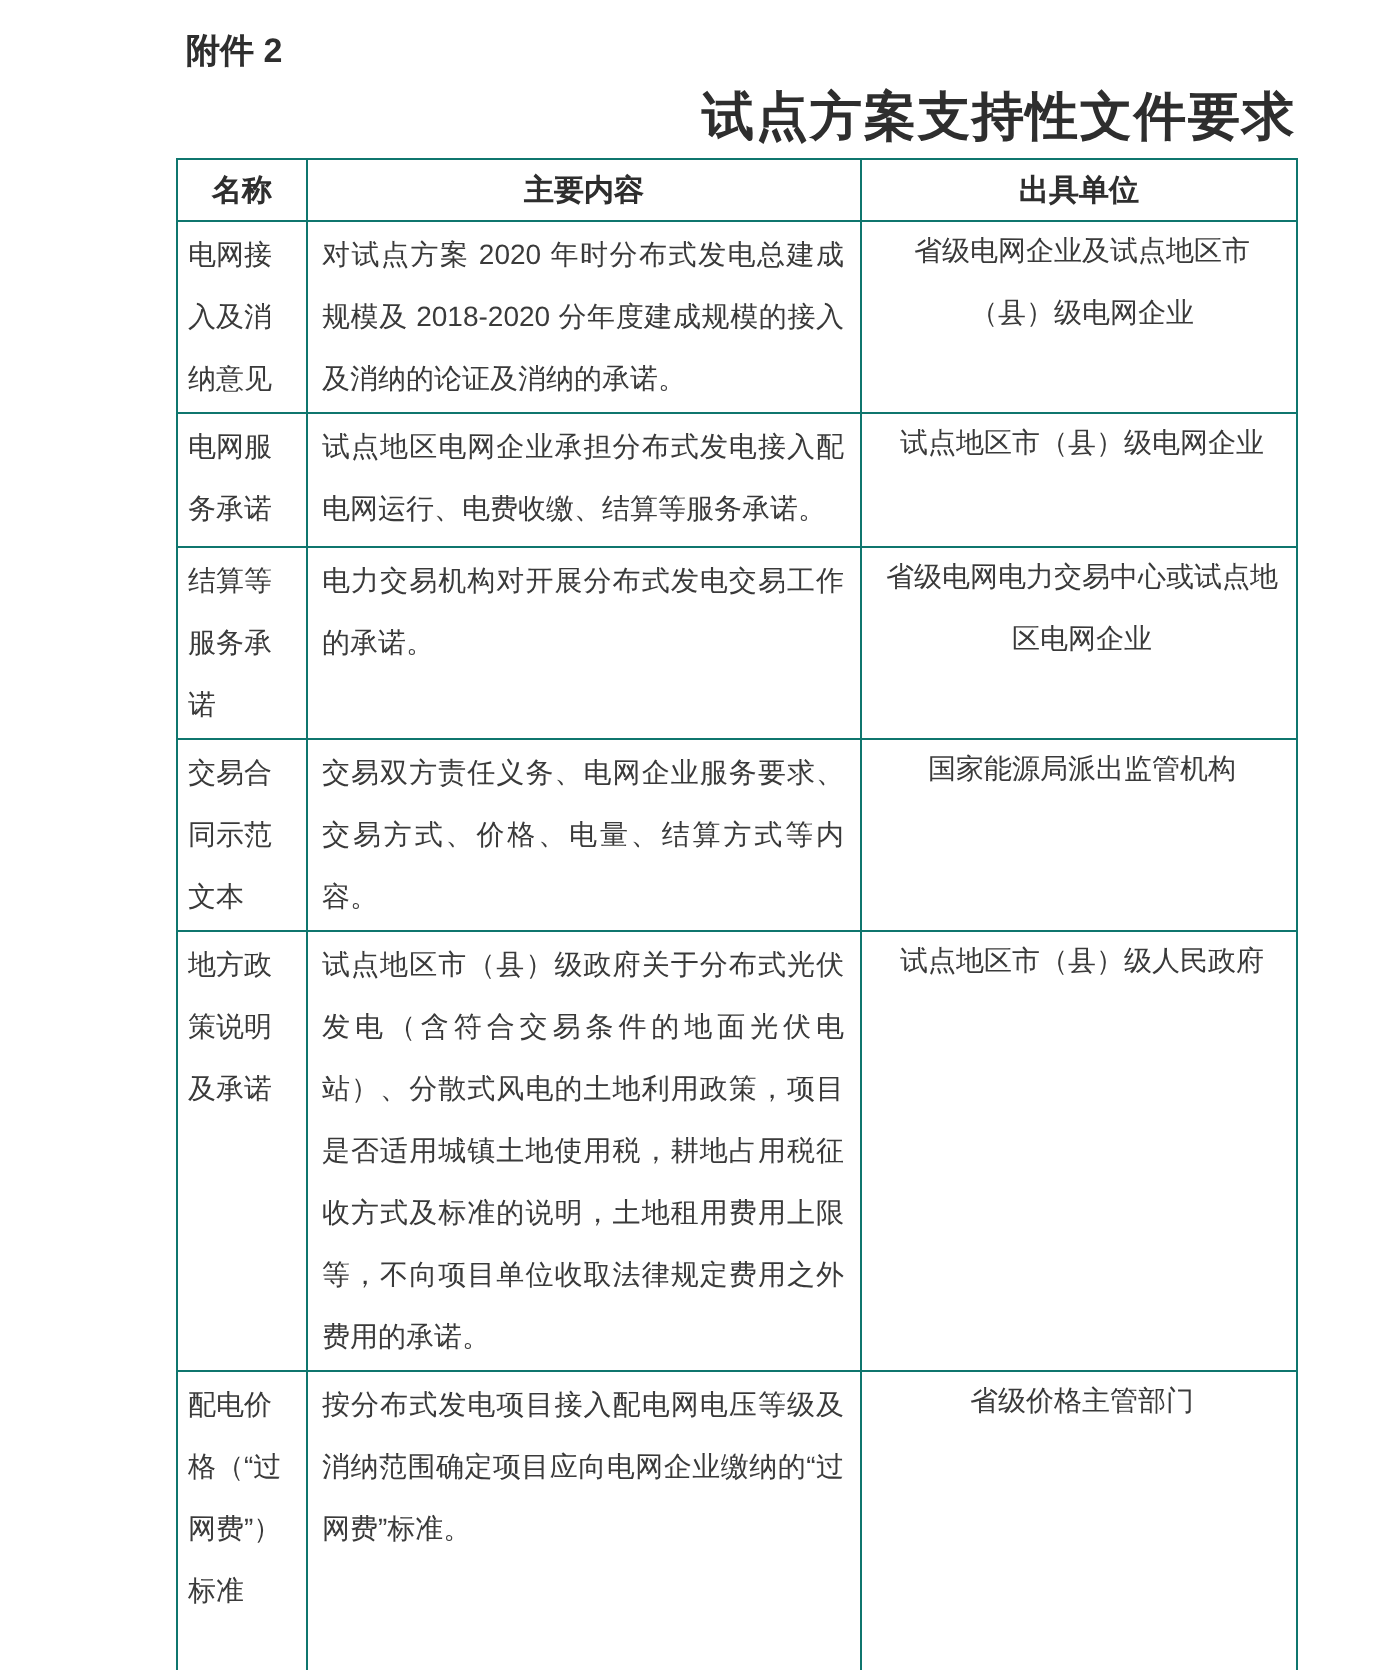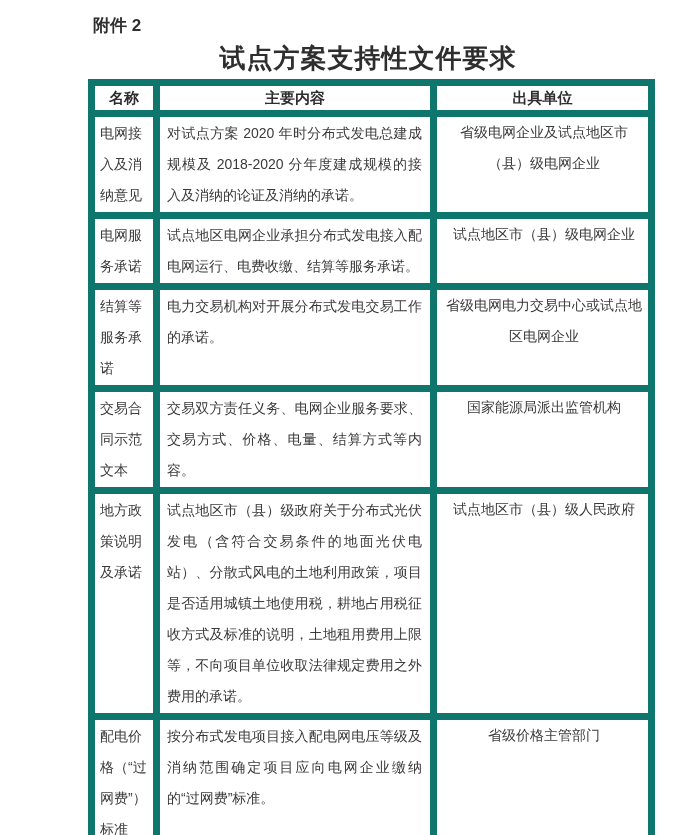--- a/index.html
+++ b/index.html
@@ -19,36 +19,36 @@
     margin-left: 93px;
     font-size: 17px;
     font-weight: bold;
     line-height: 20px;
     color: #2e2e2e;
   }
 
   .doc-title {
     width: 560px;
     margin: 7px 0 6px 88px;
-    text-align: center;
+    text-align: right;
     font-size: 26px;
     font-weight: bold;
     letter-spacing: 1px;
     line-height: 30px;
     color: #2e2e2e;
   }
 
   table.doc-table {
     margin-left: 88px;
     width: 560px;
     border-collapse: collapse;
     table-layout: fixed;
   }
   .doc-table th, .doc-table td {
-    border: 7px solid #0f766e;
+    border: 1px solid #0f766e;
     font-size: 14px;
     color: #3a3a3a;
     vertical-align: top;
     word-break: break-all;
   }
   .doc-table th {
     height: 31px;
     font-size: 15px;
     font-weight: bold;
     text-align: center;

